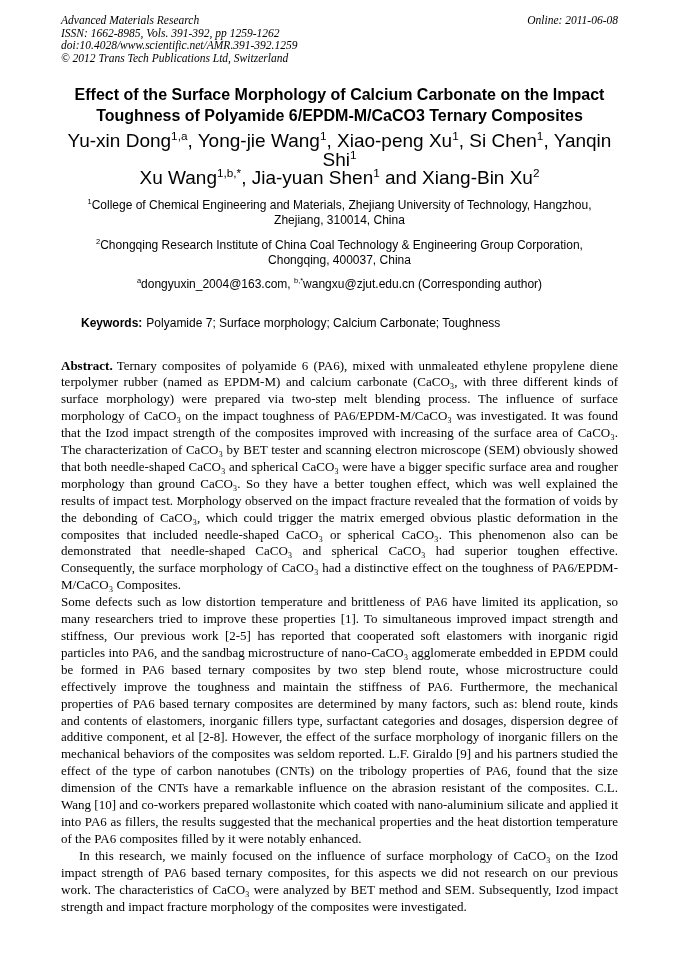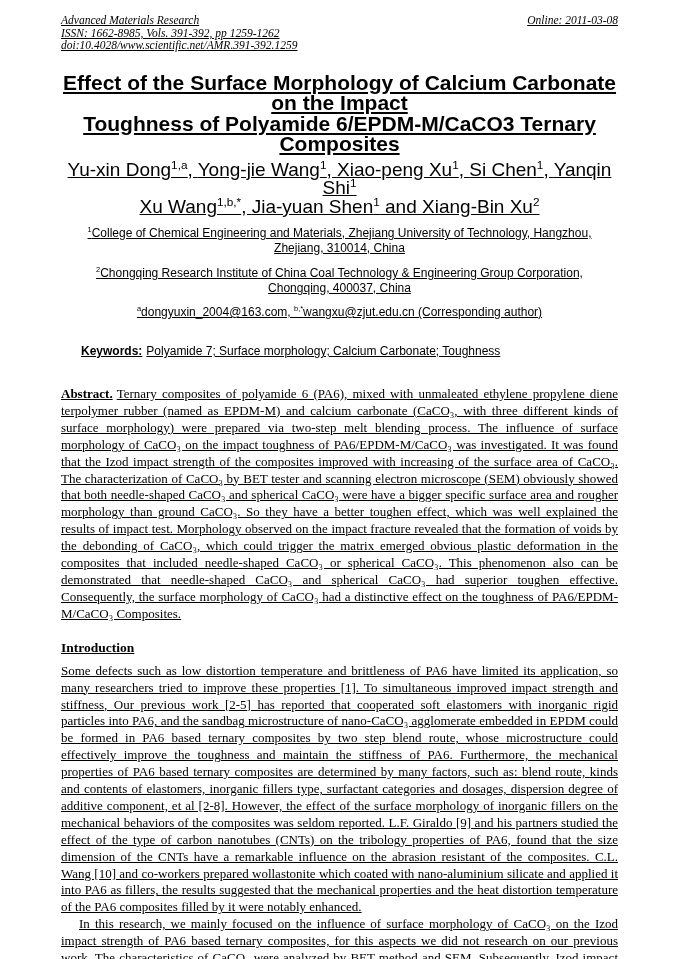--- a/index.html
+++ b/index.html
@@ -9,42 +9,41 @@
   }
   .page {
     position: relative;
     width: 678px;
     height: 959px;
     background: #ffffff;
     color: #000000;
     box-sizing: border-box;
     padding: 14px 60px 0 61px;
     overflow: hidden;
-    text-decoration: underline;
   }
   
   .pub-header {
     display: flex;
     justify-content: space-between;
     align-items: flex-start;
     font-family: "Liberation Serif", "DejaVu Serif", serif;
     font-style: italic;
     font-size: 11.5px;
     line-height: 12.5px;
   }
   .pub-left div { white-space: nowrap; }
   .pub-right { white-space: nowrap; }
 
   
   .paper-title {
     margin: 21px 0 0 0;
     text-align: center;
     font-family: "Liberation Sans", "DejaVu Sans", sans-serif;
     font-weight: bold;
-    font-size: 21px;
+    font-size: 16px;
     line-height: 20.5px;
   }
 
   
   .authors {
     margin-top: 6px;
     text-align: center;
     font-family: "Liberation Sans", "DejaVu Sans", sans-serif;
     font-size: 19px;
     line-height: 18.5px;
@@ -97,39 +96,39 @@
 </head>
 <body>
 
 <div class="page">
 
   <div class="pub-header">
     <div class="pub-left">
       <div>Advanced Materials Research</div>
       <div>ISSN: 1662-8985, Vols. 391-392, pp 1259-1262</div>
       <div>doi:10.4028/www.scientific.net/AMR.391-392.1259</div>
+      <div>© 2012 Trans Tech Publications Ltd, Switzerland</div>
     </div>
-    <div class="pub-right">Online: 2011-03-08</div>
+    <div class="pub-right">Online: 2011-06-08</div>
   </div>
 
   <h1 class="paper-title"><span>Effect of the Surface Morphology of Calcium Carbonate on the Impact</span><br><span>Toughness of Polyamide 6/EPDM-M/CaCO3 Ternary Composites</span></h1>
 
   <div class="authors">
     <div><span>Yu-xin Dong</span><span class="sup">1,a</span><span>, </span><span>Yong-jie Wang</span><span class="sup">1</span><span>, </span><span>Xiao-peng Xu</span><span class="sup">1</span><span>, </span><span>Si Chen</span><span class="sup">1</span><span>, </span><span>Yanqin Shi</span><span class="sup">1</span><span></span></div>
     <div><span>Xu Wang</span><span class="sup">1,b,*</span><span>, </span><span>Jia-yuan Shen</span><span class="sup">1</span><span> and </span><span>Xiang-Bin Xu</span><span class="sup">2</span></div>
   </div>
 
   <div class="affiliations">
     <div class="affiliation"><span class="sup">1</span><span>College of Chemical Engineering and Materials, Zhejiang University of Technology, Hangzhou, Zhejiang, 310014, China</span></div>
     <div class="affiliation"><span class="sup">2</span><span>Chongqing Research Institute of China Coal Technology &amp; Engineering Group Corporation, Chongqing, 400037, China</span></div>
     <div class="email-line"><span class="sup">a</span><span>dongyuxin_2004@163.com, </span><span class="sup">b,*</span><span>wangxu@zjut.edu.cn (Corresponding author)</span></div>
   </div>
 
   <div class="keywords"><span class="kw-label">Keywords:</span><span>Polyamide 7; Surface morphology; Calcium Carbonate; Toughness</span></div>
 
   <p class="abstract"><span class="abs-label">Abstract.</span><span>Ternary composites of polyamide 6 (PA6), mixed with unmaleated ethylene propylene diene terpolymer rubber (named as EPDM-M) and calcium carbonate (CaCO₃, with three different kinds of surface morphology) were prepared via two-step melt blending process. The influence of surface morphology of CaCO₃ on the impact toughness of PA6/EPDM-M/CaCO₃ was investigated. It was found that the Izod impact strength of the composites improved with increasing of the surface area of CaCO₃. The characterization of CaCO₃ by BET tester and scanning electron microscope (SEM) obviously showed that both needle-shaped CaCO₃ and spherical CaCO₃ were have a bigger specific surface area and rougher morphology than ground CaCO₃. So they have a better toughen effect, which was well explained the results of impact test. Morphology observed on the impact fracture revealed that the formation of voids by the debonding of CaCO₃, which could trigger the matrix emerged obvious plastic deformation in the composites that included needle-shaped CaCO₃ or spherical CaCO₃. This phenomenon also can be demonstrated that needle-shaped CaCO₃ and spherical CaCO₃ had superior toughen effective. Consequently, the surface morphology of CaCO₃ had a distinctive effect on the toughness of PA6/EPDM-M/CaCO₃ Composites.</span></p>
 
-  <h2 class="section-heading">Introduction</h2>
 
   <p class="body-par">Some defects such as low distortion temperature and brittleness of PA6 have limited its application, so many researchers tried to improve these properties [1]. To simultaneous improved impact strength and stiffness, Our previous work [2-5] has reported that cooperated soft elastomers with inorganic rigid particles into PA6, and the sandbag microstructure of nano-CaCO₃ agglomerate embedded in EPDM could be formed in PA6 based ternary composites by two step blend route, whose microstructure could effectively improve the toughness and maintain the stiffness of PA6. Furthermore, the mechanical properties of PA6 based ternary composites are determined by many factors, such as: blend route, kinds and contents of elastomers, inorganic fillers type, surfactant categories and dosages, dispersion degree of additive component, et al [2-8]. However, the effect of the surface morphology of inorganic fillers on the mechanical behaviors of the composites was seldom reported. L.F. Giraldo [9] and his partners studied the effect of the type of carbon nanotubes (CNTs) on the tribology properties of PA6, found that the size dimension of the CNTs have a remarkable influence on the abrasion resistant of the composites. C.L. Wang [10] and co-workers prepared wollastonite which coated with nano-aluminium silicate and applied it into PA6 as fillers, the results suggested that the mechanical properties and the heat distortion temperature of the PA6 composites filled by it were notably enhanced.</p>
   <p class="body-par indented">In this research, we mainly focused on the influence of surface morphology of CaCO₃ on the Izod impact strength of PA6 based ternary composites, for this aspects we did not research on our previous work. The characteristics of CaCO₃ were analyzed by BET method and SEM. Subsequently, Izod impact strength and impact fracture morphology of the composites were investigated.</p>
 
 </div>
 
 </body></html>

